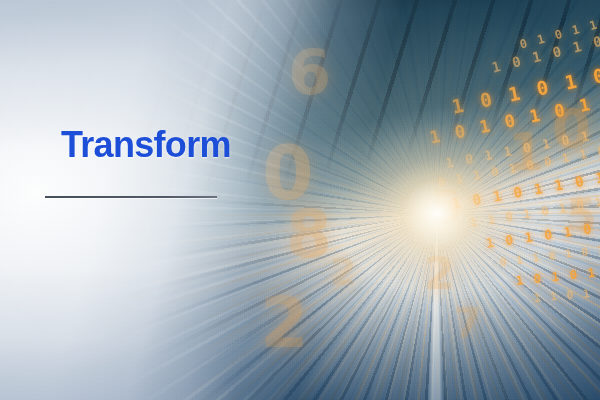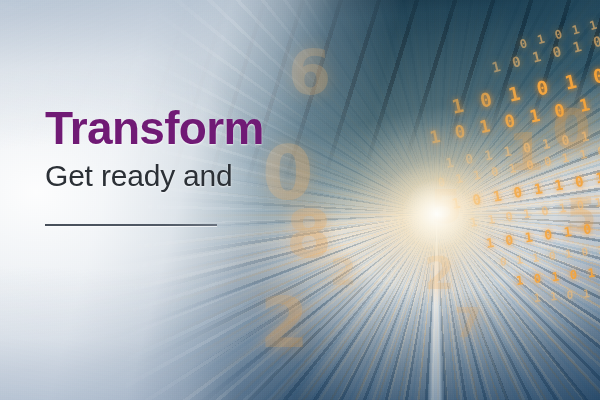--- a/index.html
+++ b/index.html
@@ -241,26 +241,26 @@
 
   
   .content {
     position: absolute;
     left: 45px;
     top: 108px;
     width: 300px;
     z-index: 40;
   }
   .headline {
-    margin: 0;
-    font-size: 46px;
+    margin: 16px;
+    font-size: 36px;
     line-height: 41px;
     font-weight: 700;
     letter-spacing: -0.7px;
-    color: #701a75;
+    color: #1d4ed8;
     text-shadow: 0 1px 2px rgba(255,255,255,.75);
   }
   .headline .hl-line { display: block; }
   .subhead {
     margin: 10px 0 0 0;
     font-size: 30px;
     line-height: 34px;
     font-weight: 300;
     letter-spacing: -0.2px;
     color: #2b3036;
@@ -324,18 +324,17 @@
   <div class="layer lyr-panelglow"></div>
   <div class="layer lyr-cool"></div>
   <div class="layer lyr-bleed"></div>
   <div class="layer lyr-grain"></div>
 
   <div class="content">
     <h1 class="headline">
       <span class="hl-line">Transform</span>
     </h1>
     <p class="subhead">
-      <span class="sh-line">Get ready and</span>
     </p>
     <div class="rule"></div>
   </div>
 
 </div>
 
 </body></html>

